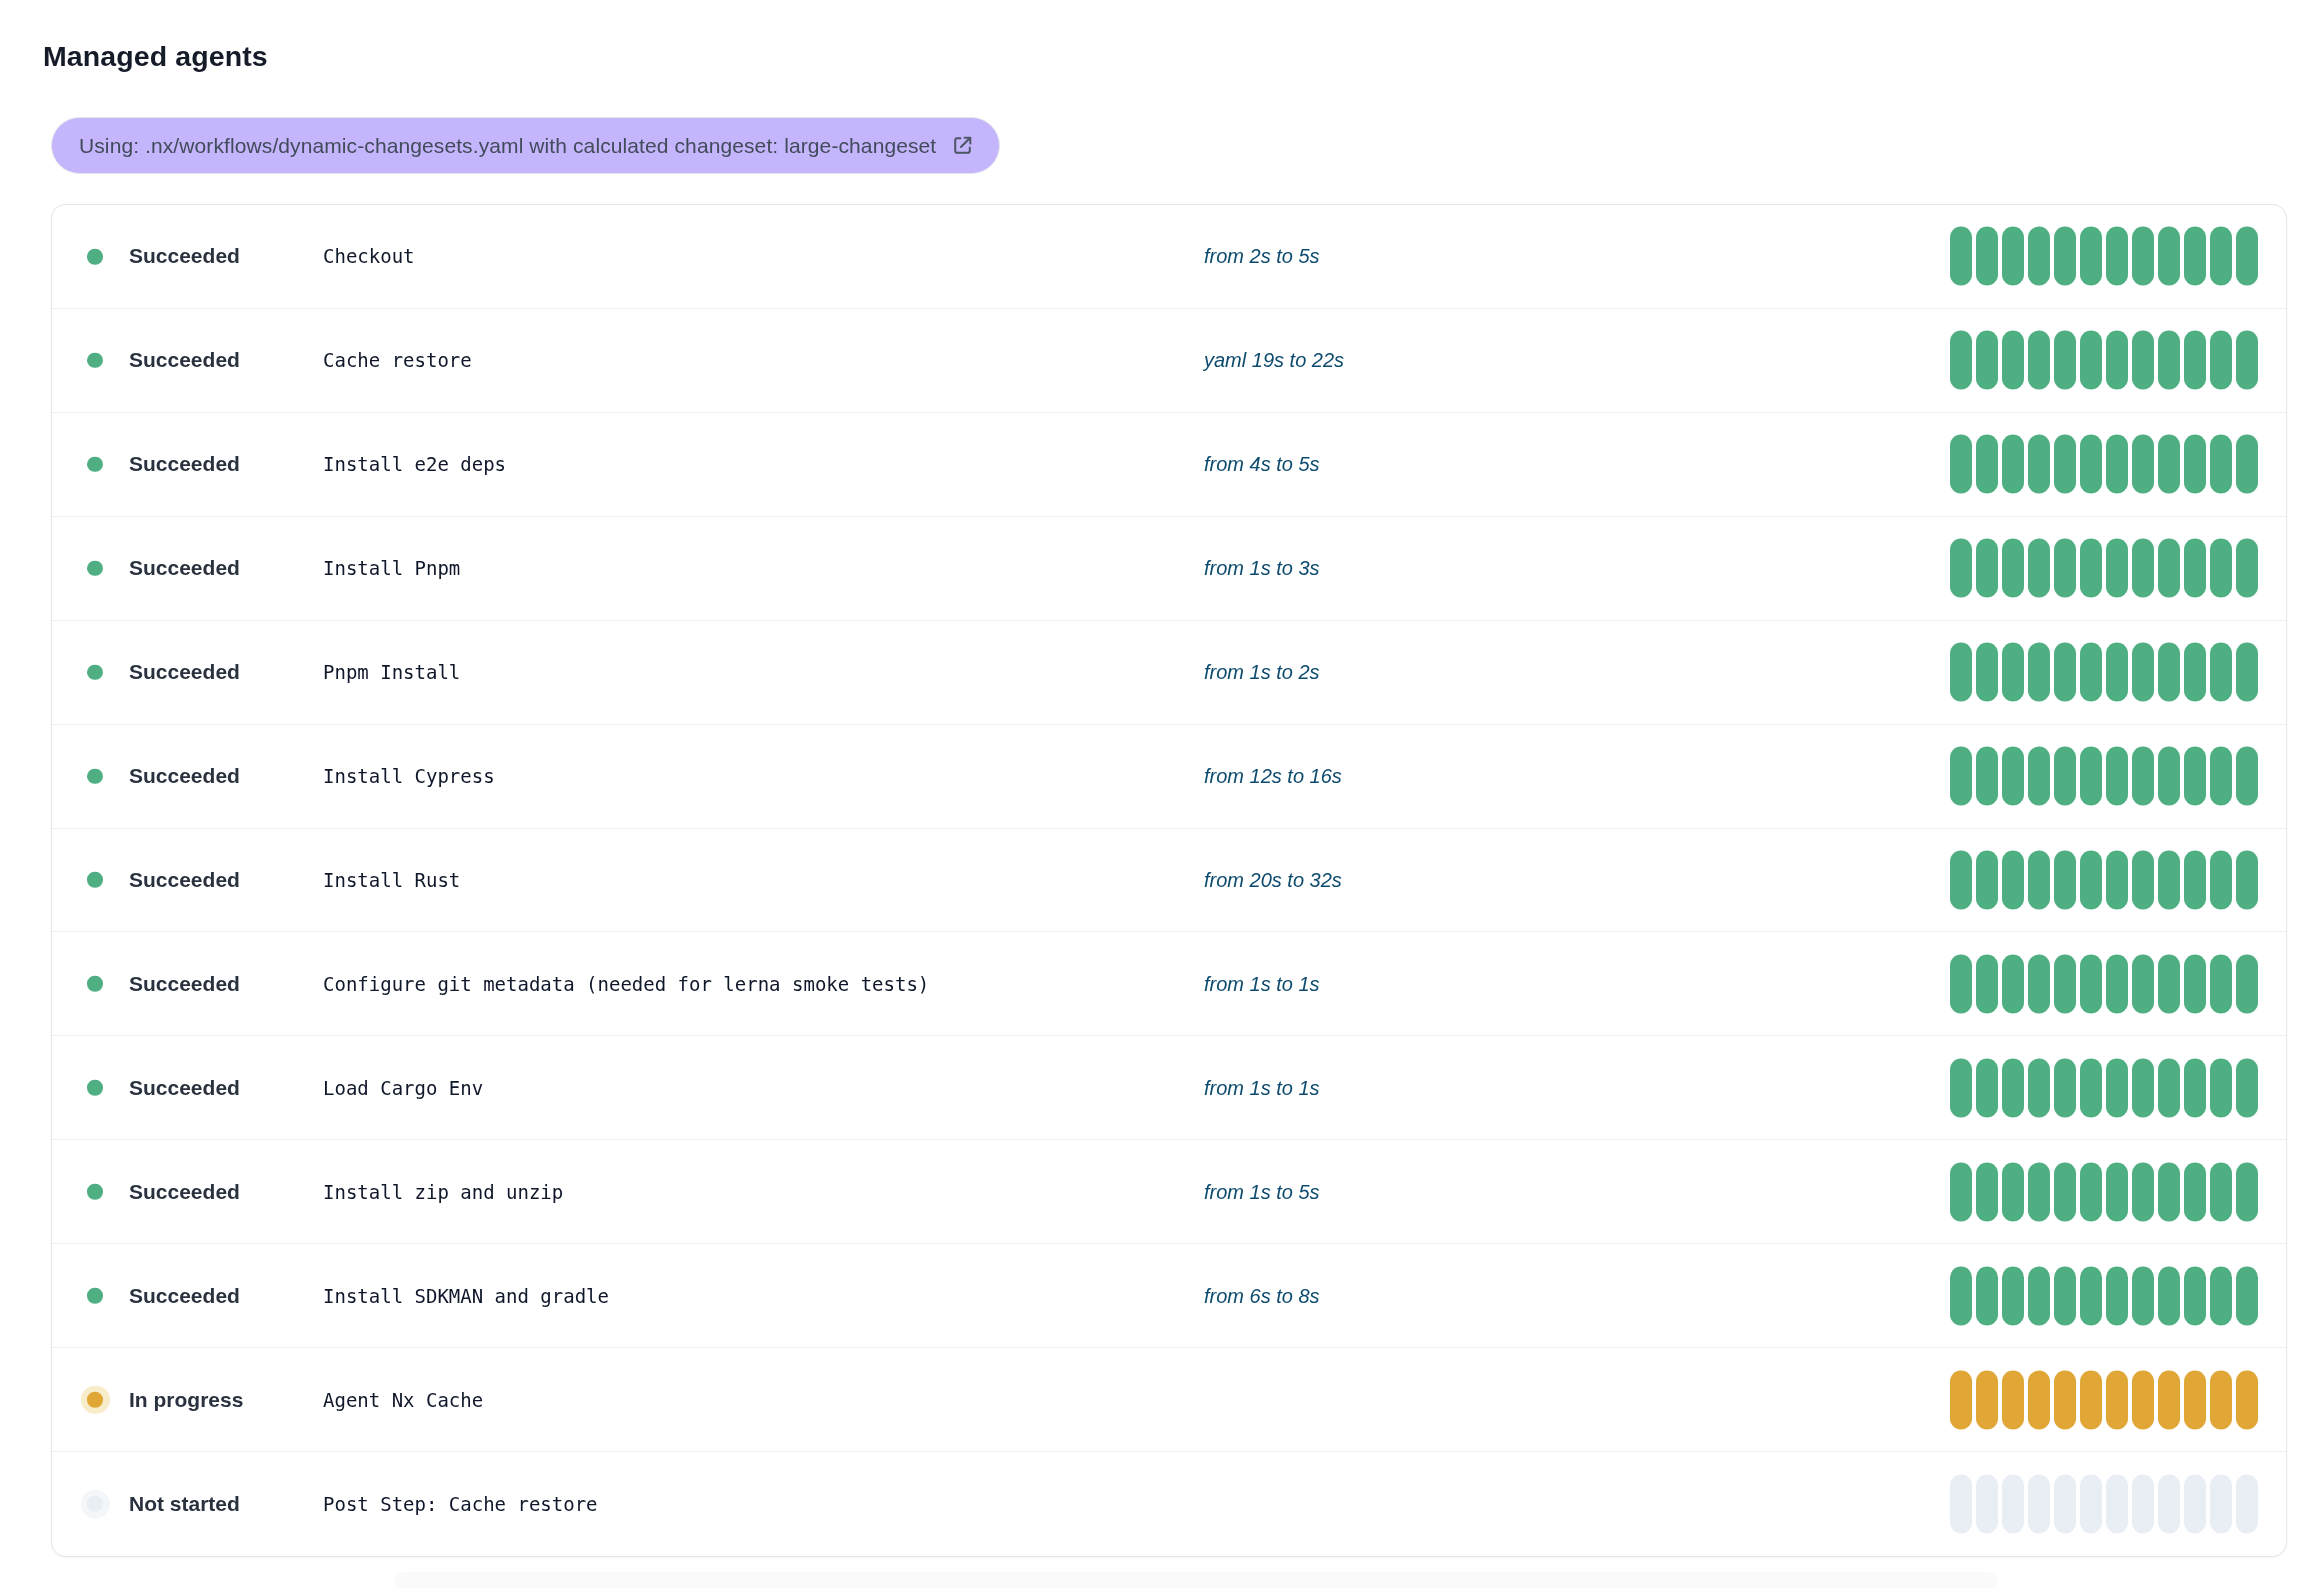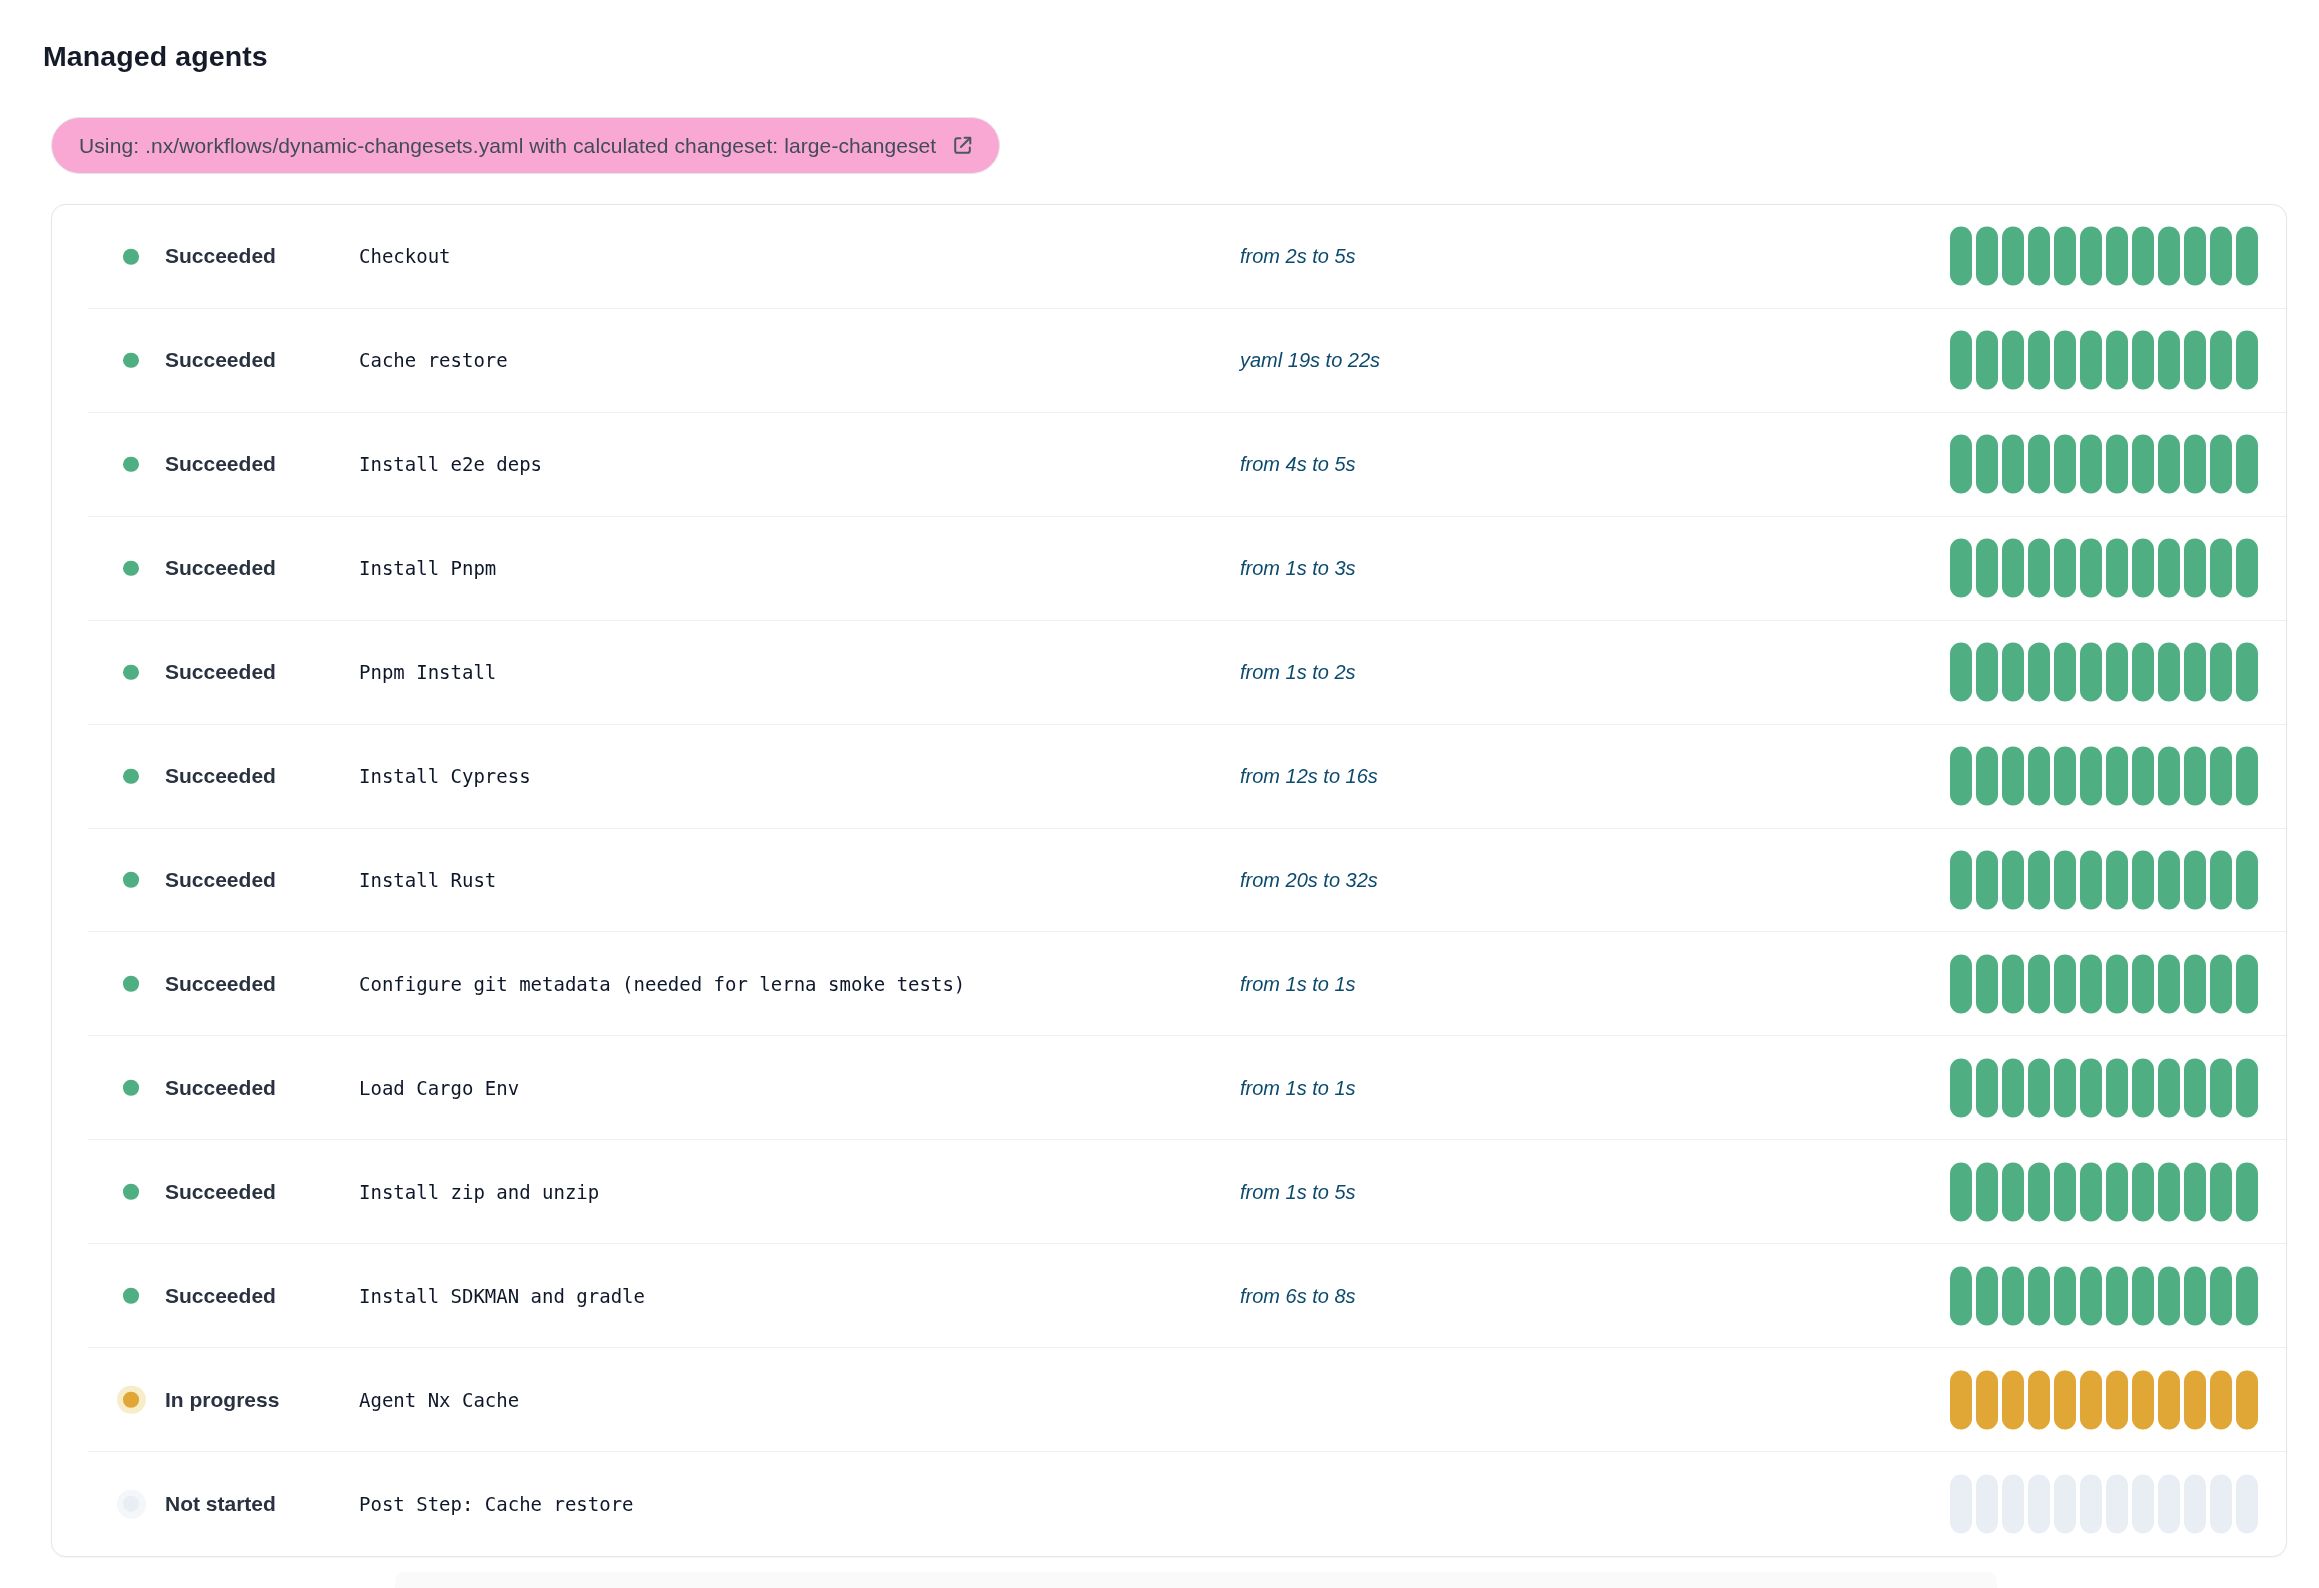--- a/index.html
+++ b/index.html
@@ -8,33 +8,33 @@
 
   .page-title {
     position: absolute; left: 43px; top: 40px;
     font-size: 28.5px; font-weight: 700; color: #151b28; letter-spacing: 0.1px;
   }
 
   .banner {
     position: absolute; left: 51px; top: 117px; height: 57px;
     display: inline-flex; align-items: center; gap: 13.8px;
     padding: 0 24px 0 27px;
-    border: 1.4px solid #e4e7ea; border-radius: 28.5px; background: #f9a8d4;
+    border: 1.4px solid #e4e7ea; border-radius: 28.5px; background: #c4b5fd;
     cursor: pointer;
   }
   .banner-label { font-size: 21px; color: #414b59; letter-spacing: 0.1px; white-space: nowrap; }
   .banner .ext-icon { width: 25px; height: 25px; color: #4b5563; display: inline-flex; }
   .banner .ext-icon svg { width: 100%; height: 100%; }
 
   .card {
     position: absolute; left: 51px; top: 204px; width: 2236px; height: 1353px;
     background: #ffffff; border: 1.4px solid #e3e6ea; border-radius: 14.7px;
     box-shadow: 0 0.9px 1.8px rgba(16,24,40,0.04);
     overflow: hidden;
-    display: flex; flex-direction: column; padding-left: 36px;
+    display: flex; flex-direction: column;
   }
 
   .row {
     position: relative; height: 104px; flex: 1 1 auto;
     border-bottom: 0.9px solid #edeff2;
   }
   .row:last-child { border-bottom: none; }
 
   .halo {
     position: absolute; left: 29px; top: 50%; transform: translateY(-50%);

